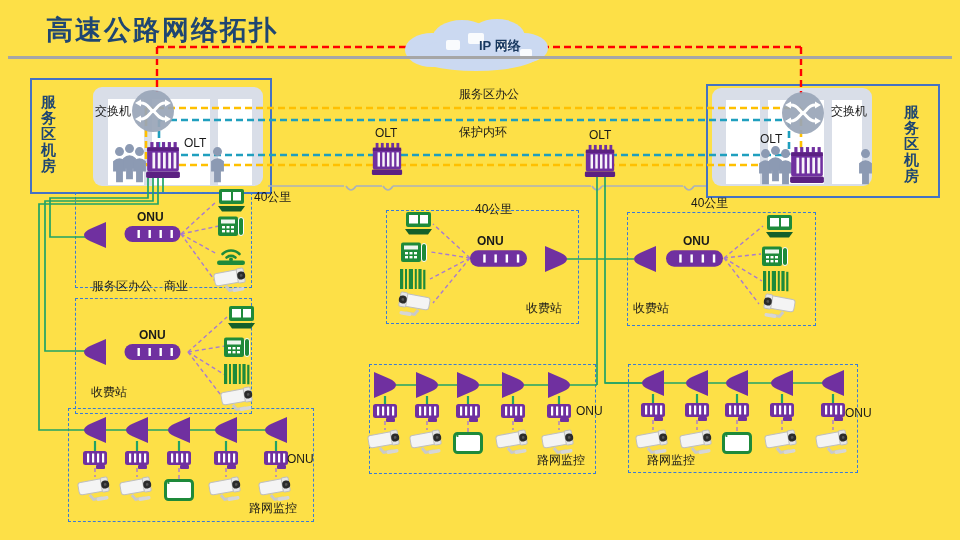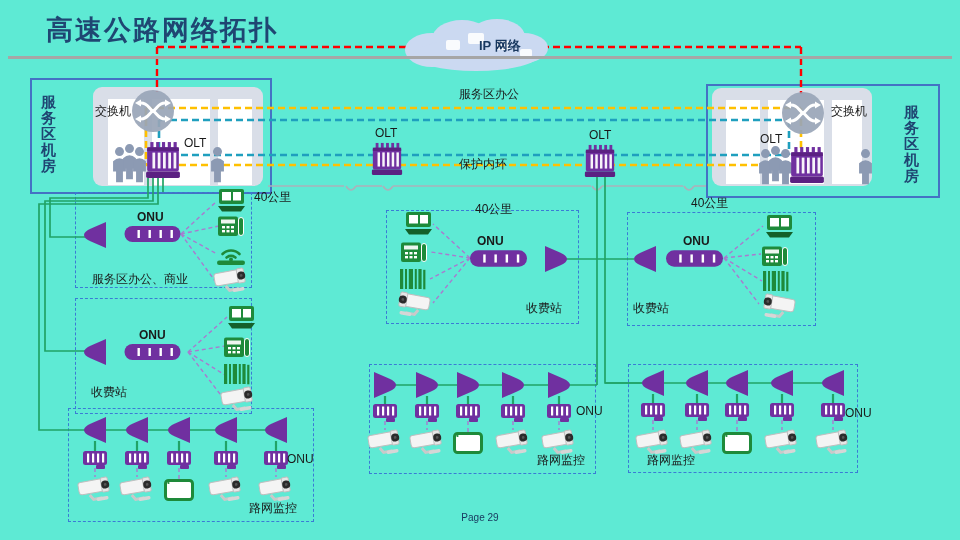--- a/index.html
+++ b/index.html
@@ -1,16 +1,16 @@
 <!DOCTYPE html>
 <html><head>
 <meta charset="utf-8">
 <style>
   html,body{margin:0;padding:0;background:#fff;}
-  #slide{position:relative;width:960px;height:540px;background:#5eead4;overflow:hidden;
+  #slide{position:relative;width:960px;height:540px;background:#fde047;overflow:hidden;
          font-family:"Liberation Sans",sans-serif;}
   .layer-boxes,.layer-svg,.layer-labels{position:absolute;inset:0;}
   .layer-boxes{z-index:0;} .layer-svg{z-index:1;} .layer-labels{z-index:2;pointer-events:none;}
   .title{position:absolute;left:46px;top:12px;font-size:27px;font-weight:bold;color:#1F4672;letter-spacing:2px;}
   .rule{position:absolute;left:8px;top:56px;width:944px;height:3px;background:#A6A6A6;}
   .box-solid{position:absolute;border:2px solid #4472C4;background:transparent;}
   .box-dashed{position:absolute;border:1.5px dashed #3A7BD5;background:transparent;}
   .lbl{position:absolute;font-size:12px;color:#1a1a1a;white-space:nowrap;}
   .lbl-b{font-weight:bold;}
   .lbl-sm{font-size:12px;}
@@ -407,47 +407,46 @@
           <use href="#sym-camera" width="34" height="26"></use>
         </g>
     </g>
   </svg>
 
   <div class="layer-labels">
     <div class="title">高速公路网络拓扑</div>
     <div class="rule"></div>
     <div class="cloud-lbl" style="left:437px;top:37px;">IP 网络</div>
     <div class="lbl" style="left:459px;top:86px;">服务区办公</div>
-    <div class="lbl" style="left:459px;top:124px;margin-top:32px;">保护内环</div>
+    <div class="lbl" style="left:459px;top:124px;">保护内环</div>
 
     <div class="vtext" style="left:40px;top:94px;">服务区机房</div>
     <div class="vtext" style="left:903px;top:104px;">服务区机房</div>
     <div class="lbl" style="left:95px;top:103px;">交换机</div>
     <div class="lbl" style="left:831px;top:103px;">交换机</div>
     <div class="lbl" style="left:184px;top:136px;">OLT</div>
     <div class="lbl" style="left:760px;top:132px;">OLT</div>
     <div class="lbl" style="left:375px;top:126px;">OLT</div>
     <div class="lbl" style="left:589px;top:128px;">OLT</div>
 
     <div class="lbl lbl-sm" style="left:254px;top:189px;">40公里</div>
     <div class="lbl lbl-sm" style="left:475px;top:201px;">40公里</div>
     <div class="lbl lbl-sm" style="left:691px;top:195px;">40公里</div>
 
     <div class="lbl lbl-b" style="left:137px;top:210px;">ONU</div>
-    <div class="lbl" style="left:92px;top:271px;">服务区办公、商业</div>
+    <div class="lbl" style="left:92px;top:278px;">服务区办公、商业</div>
     <div class="lbl lbl-b" style="left:139px;top:328px;">ONU</div>
     <div class="lbl" style="left:91px;top:384px;">收费站</div>
     <div class="lbl" style="left:287px;top:452px;">ONU</div>
     <div class="lbl" style="left:249px;top:500px;">路网监控</div>
 
     <div class="lbl lbl-b" style="left:477px;top:234px;">ONU</div>
     <div class="lbl" style="left:526px;top:300px;">收费站</div>
     <div class="lbl lbl-b" style="left:683px;top:234px;">ONU</div>
     <div class="lbl" style="left:633px;top:300px;">收费站</div>
 
     <div class="lbl" style="left:576px;top:404px;">ONU</div>
     <div class="lbl" style="left:537px;top:452px;">路网监控</div>
     <div class="lbl" style="left:845px;top:406px;">ONU</div>
     <div class="lbl" style="left:647px;top:452px;">路网监控</div>
 
-    <div class="page">Page 29</div>
   </div>
 </div>
 
 </body></html>

